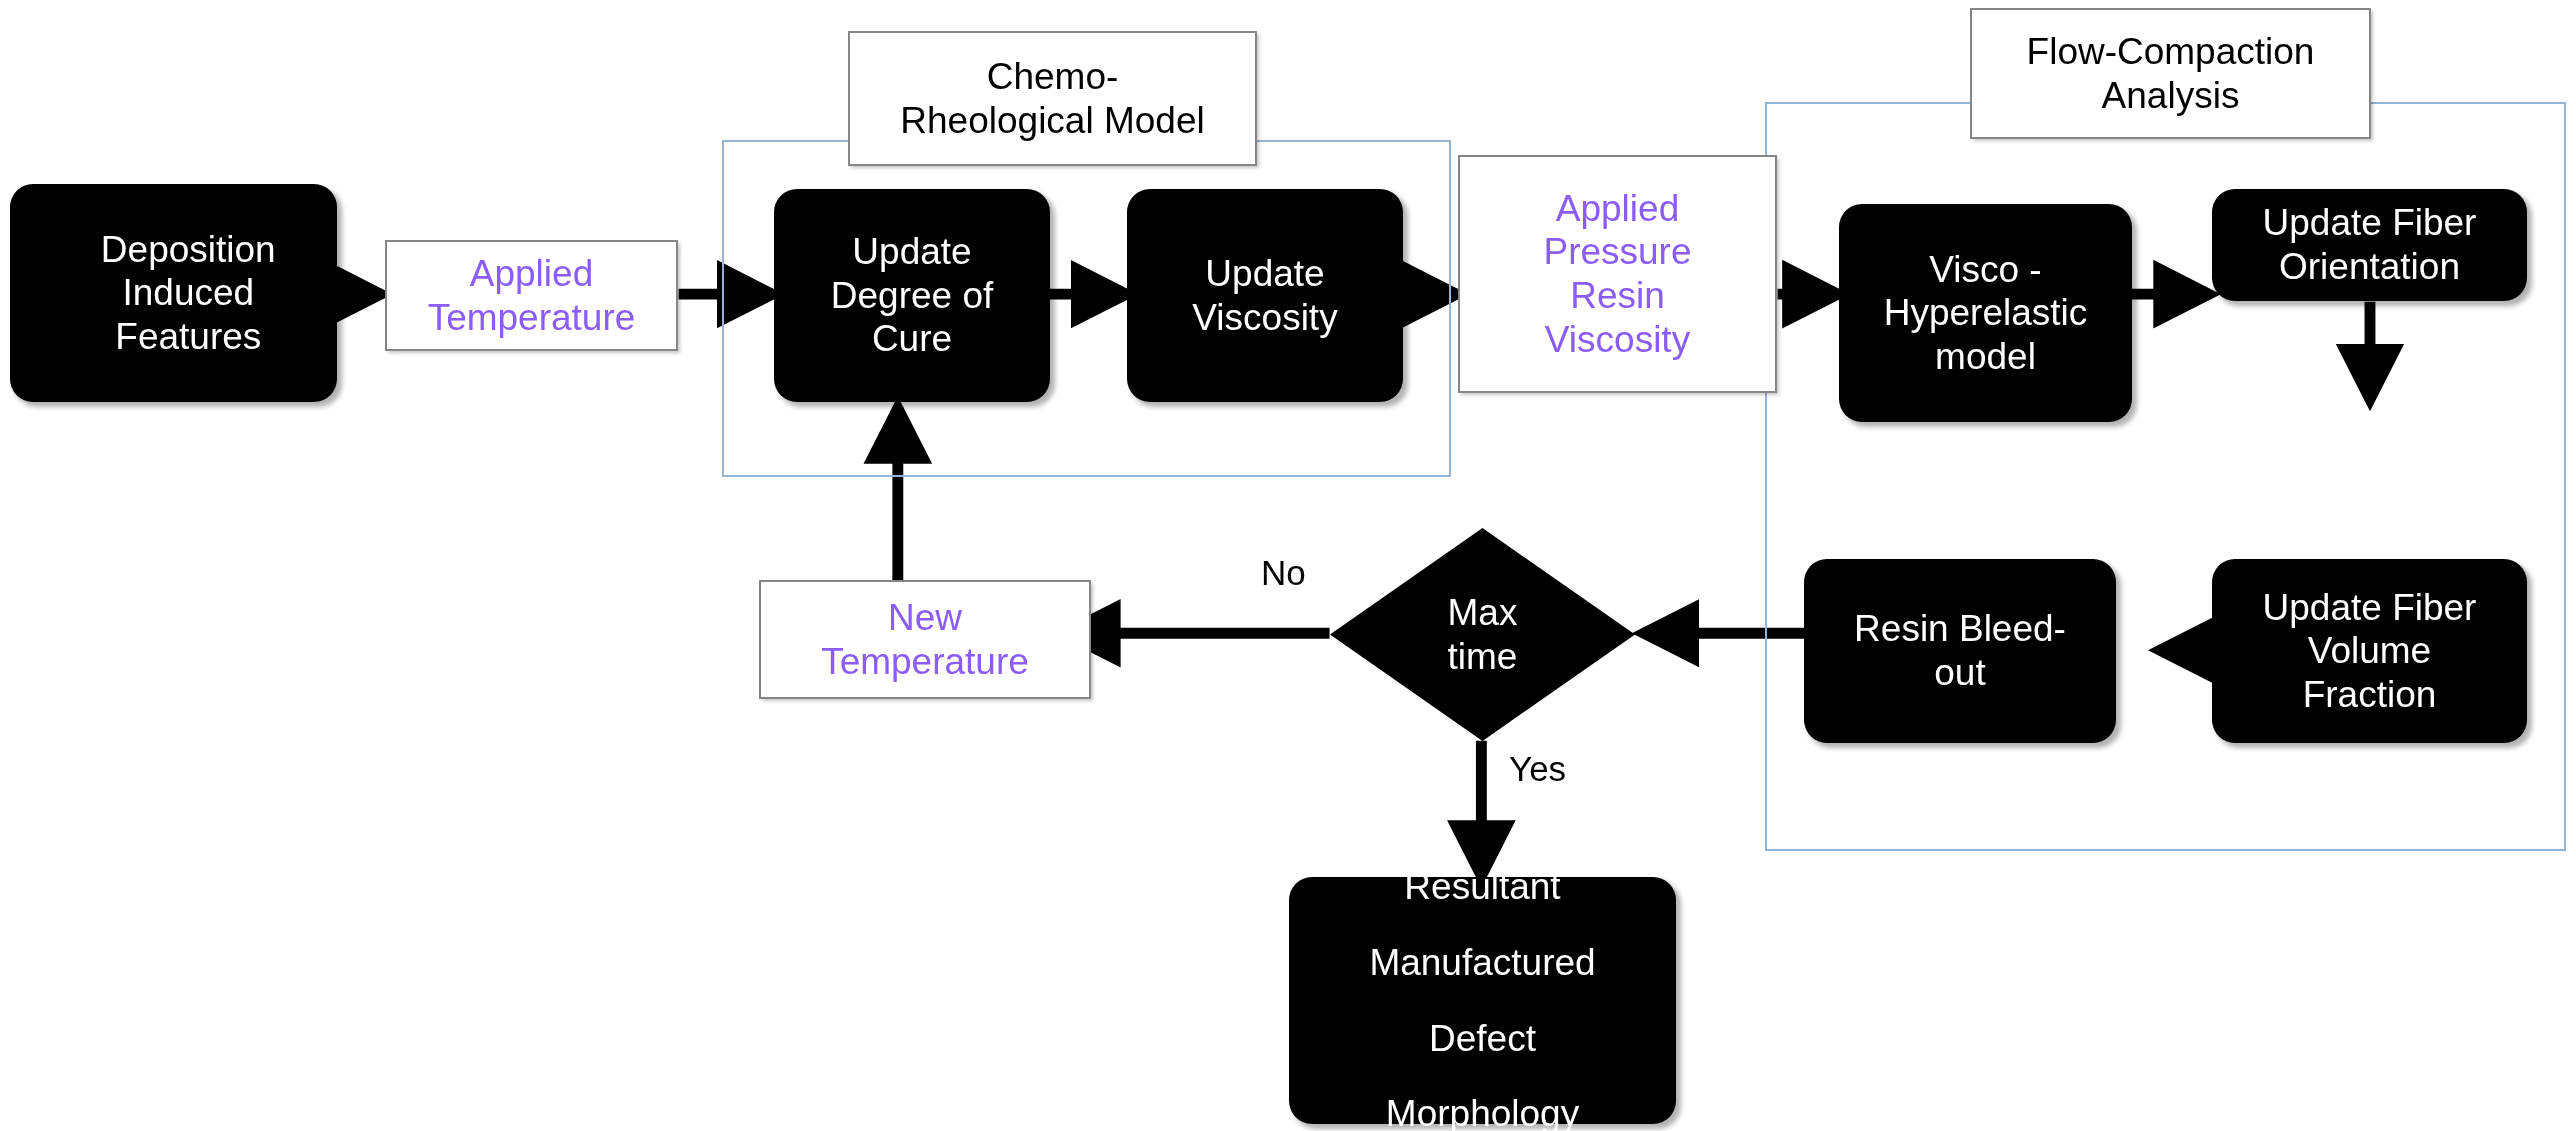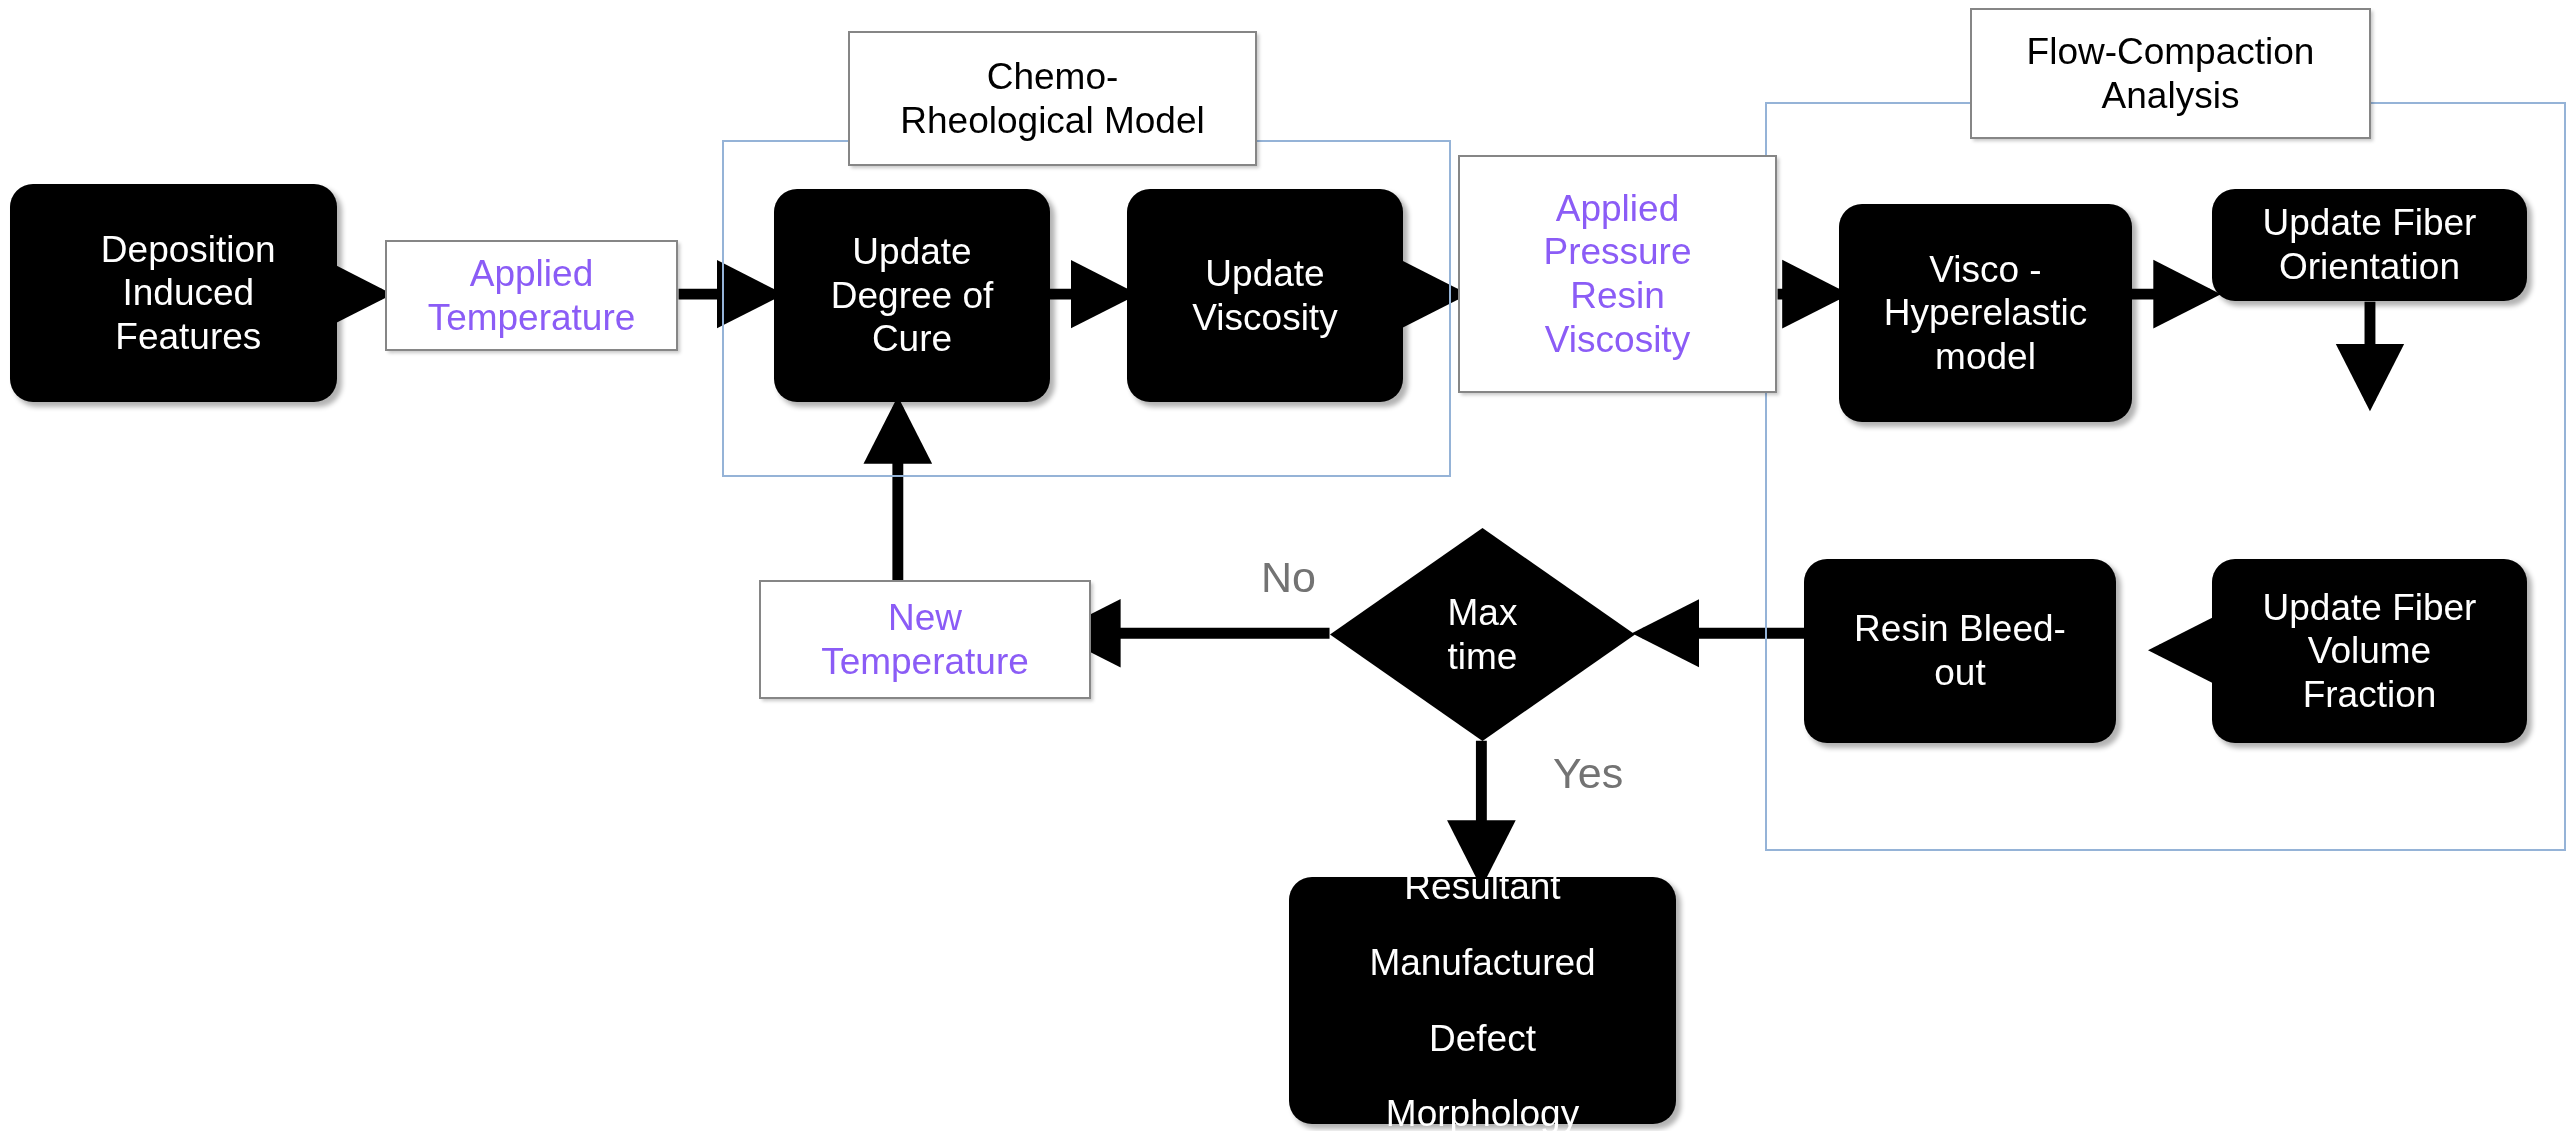--- a/index.html
+++ b/index.html
@@ -84,22 +84,22 @@
     display: flex;
     align-items: center;
     justify-content: center;
     color: #ffffff;
     font-size: 37px;
     line-height: 1.18;
     text-align: center;
   }
   .edge-label {
     position: absolute;
-    font-size: 43px;
-    color: #737373;
+    font-size: 35px;
+    color: #000000;
     z-index: 5;
     white-space: nowrap;
   }
   .nodelabel { display: block; }
 </style>
 </head>
 <body>
 
 <div id="stage">
 
@@ -216,16 +216,16 @@
   </div>
 
   <div class="node blackbox" style="left:1289px; top:877px; width:387px; height:247px; flex-direction:column; z-index:3;gap:32px;">
     <span class="nodelabel">Resultant</span>
     <span class="nodelabel">Manufactured</span>
     <span class="nodelabel">Defect</span>
     <span class="nodelabel">Morphology</span>
   </div>
 
   <div class="edge-label" style="left:1261px; top:553px;">No</div>
-  <div class="edge-label" style="left:1509px; top:749px;margin-left:44px;">Yes</div>
+  <div class="edge-label" style="left:1509px; top:749px;">Yes</div>
 
 </div>
 
 
 </body></html>

